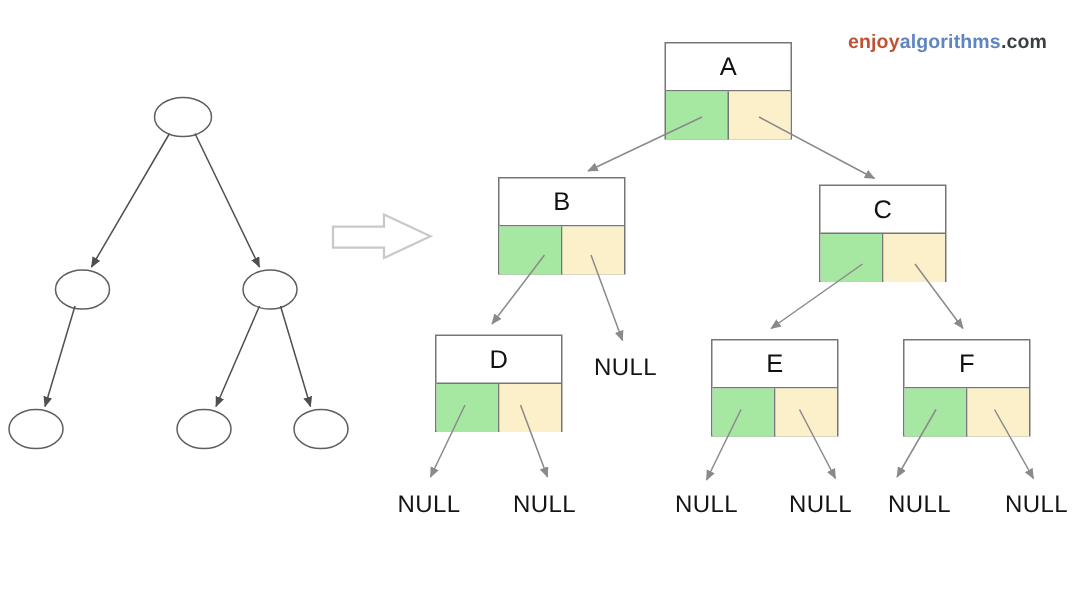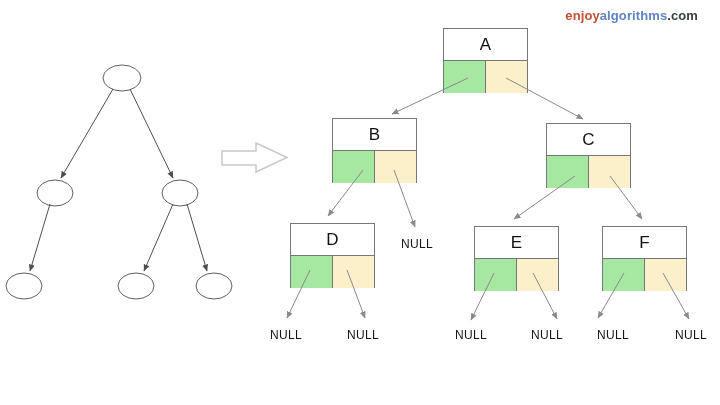--- a/index.html
+++ b/index.html
@@ -10,27 +10,27 @@
   
   .wires{position:absolute;left:0;top:0;width:720px;height:405px;z-index:5;pointer-events:none;}
   
   .lnode{position:absolute;width:85px;height:65px;border:1px solid #767676;box-sizing:border-box;background:#fff;z-index:2;}
   .lnode-label{height:31px;border-bottom:1px solid #767676;display:flex;align-items:center;justify-content:center;
     font-size:17px;font-weight:500;color:#111;}
   .lnode-ptrs{display:flex;height:32px;}
   .ptr{flex:1;box-sizing:border-box;}
   .ptr-left{border-right:1px solid #767676;}
   
-  .null-label{position:absolute;width:56px;text-align:center;font-size:12px;font-weight:500;
+  .null-label{position:absolute;width:56px;text-align:center;font-size:16px;font-weight:500;
     letter-spacing:0.3px;color:#151515;z-index:3;}
   
   .enode-label{position:absolute;width:40px;height:18px;line-height:18px;text-align:center;
     font-size:15px;font-weight:500;color:#111;z-index:3;}
   
-  .brand{position:absolute;top:8px;right:22px;font-size:13px;font-weight:600;z-index:4;letter-spacing:0.1px;}
+  .brand{position:absolute;top:20px;right:22px;font-size:13px;font-weight:600;z-index:4;letter-spacing:0.1px;}
 </style>
 </head>
 <body>
 
 <div class="canvas">
 
   <div class="brand">
     <span style="color: rgb(192, 82, 51);">enjoy</span><span style="color: rgb(95, 132, 194);">algorithms</span><span style="color: rgb(58, 63, 66);">.com</span>
   </div>
 

